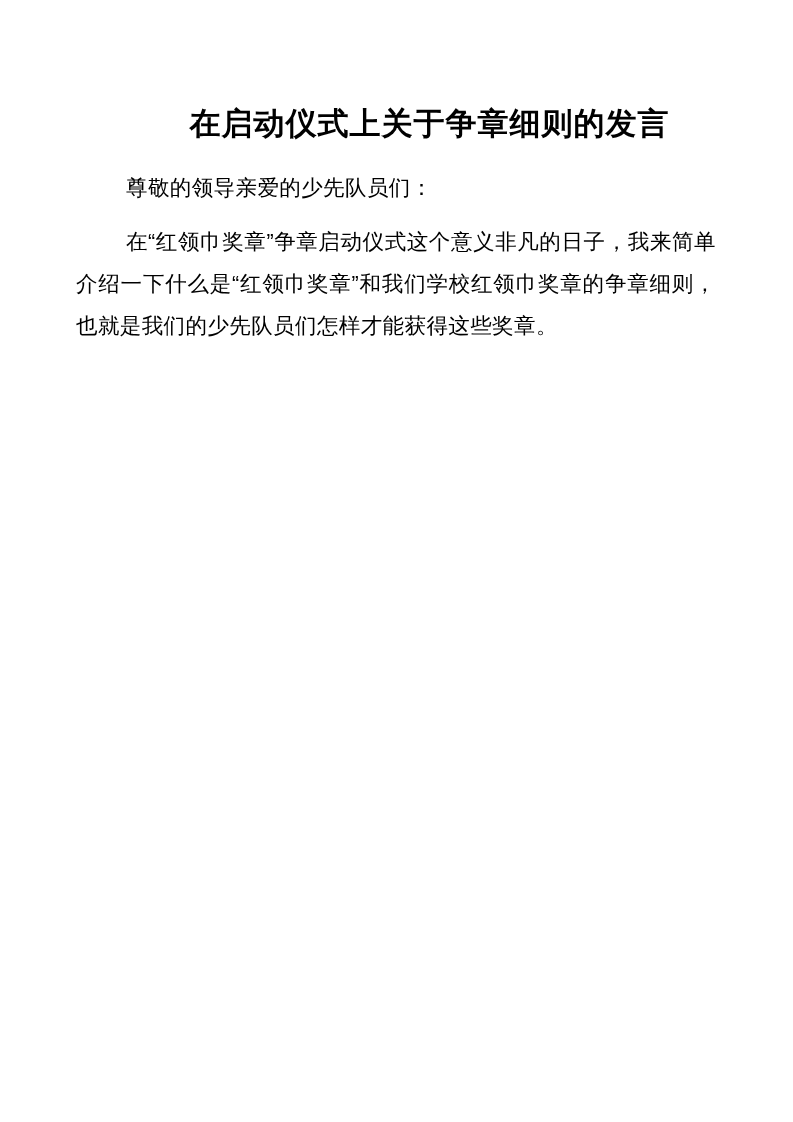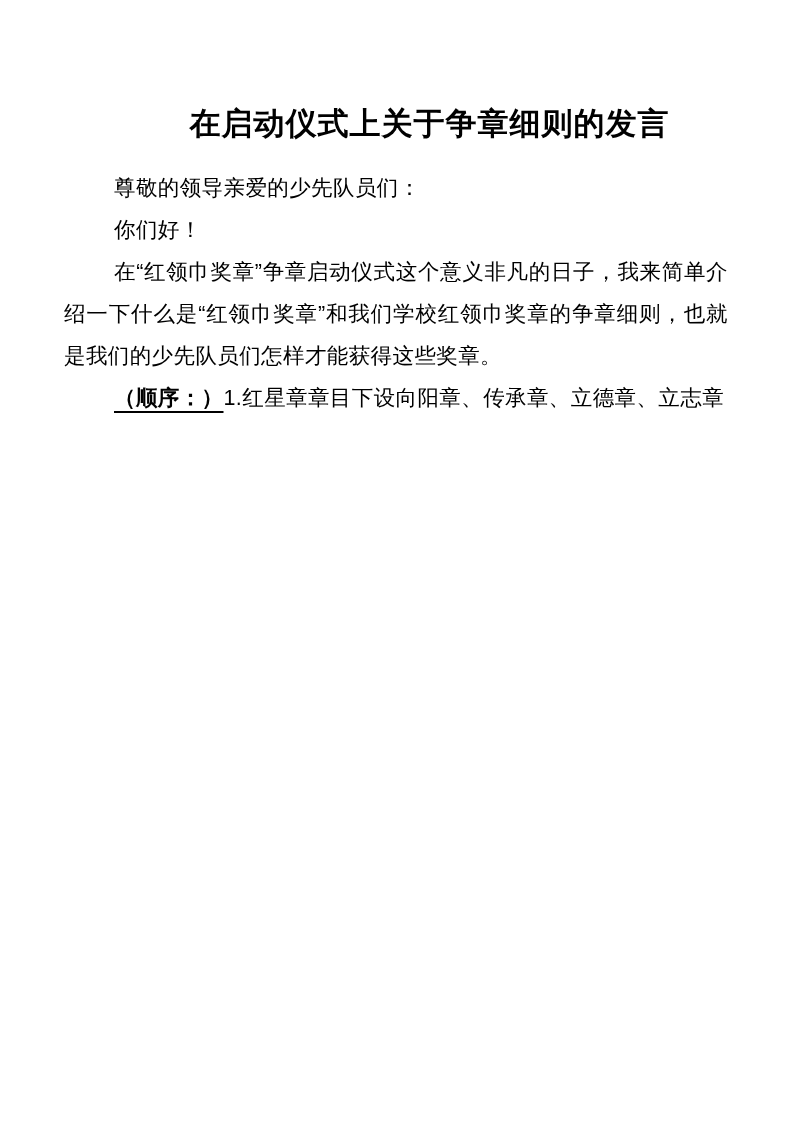--- a/index.html
+++ b/index.html
@@ -27,21 +27,21 @@
     white-space: nowrap;
   }
   .doc-body {
     margin: 21px 65px 0 64px;
     font-size: 21.5px;
     line-height: 42px;
     letter-spacing: 0.4px;
     text-align: justify;
   }
   .doc-body p {
-    margin: 0;
+    margin: 12px;
     text-indent: 50px;
   }
   .emph {
     font-weight: 700;
     text-decoration: underline;
     text-decoration-thickness: 2px;
     text-underline-offset: 6px;
   }
   .trail-underline {
     display: inline-block;
@@ -56,31 +56,25 @@
 <div class="page">
 
   <div class="doc-title">在启动仪式上关于争章细则的发言</div>
 
   <div class="doc-body">
 
     <p>
       <span>尊敬的领导亲爱的少先队员们：</span>
     </p>
 
-    <p>
-      <span>你们好！</span>
-    </p>
 
     <p>
       <span>在“红领巾奖章”争章启动仪式这个意义非凡的日子，我来简单介绍一下什么是“红领巾奖章”和我们学校红领巾奖章的争章细则，也就是我们的少先队员们怎样才能获得这些奖章。</span>
     </p>
 
 
 
 
-    <p>
-      <span class="emph">（顺序：）</span><span>1.红星章章目下设向阳章、传承章、立德章、立志章</span>
-    </p>
 
 
 
   </div>
 </div>
 
 </body></html>

